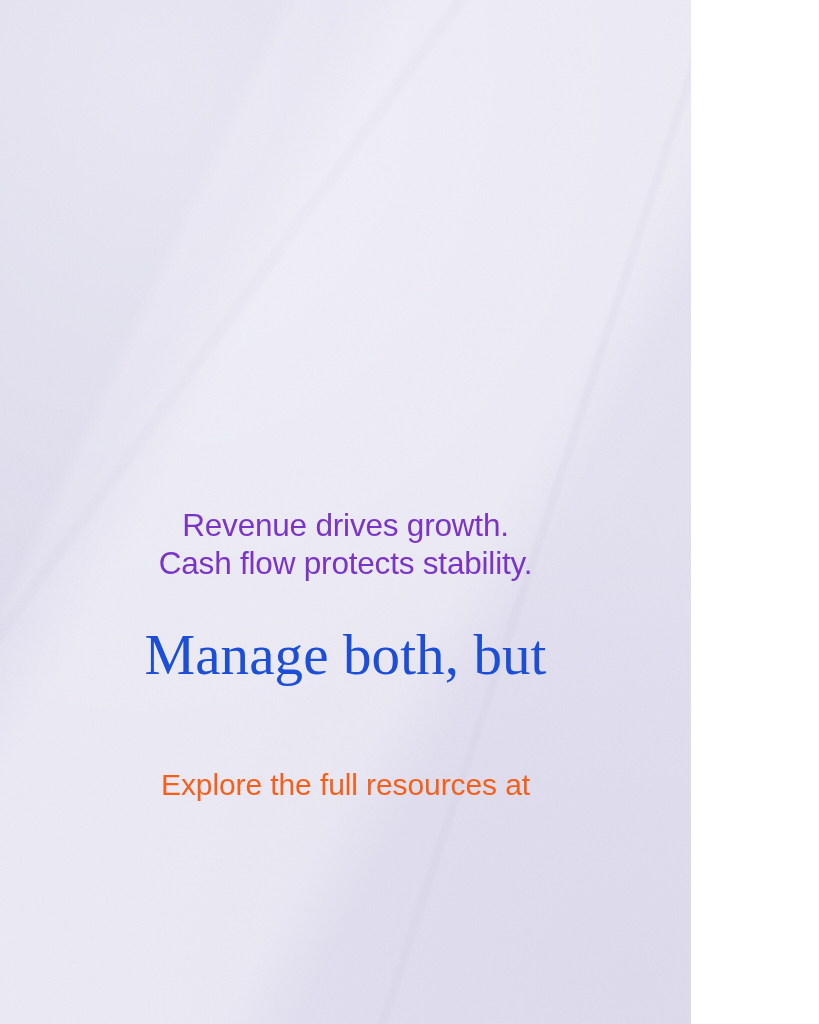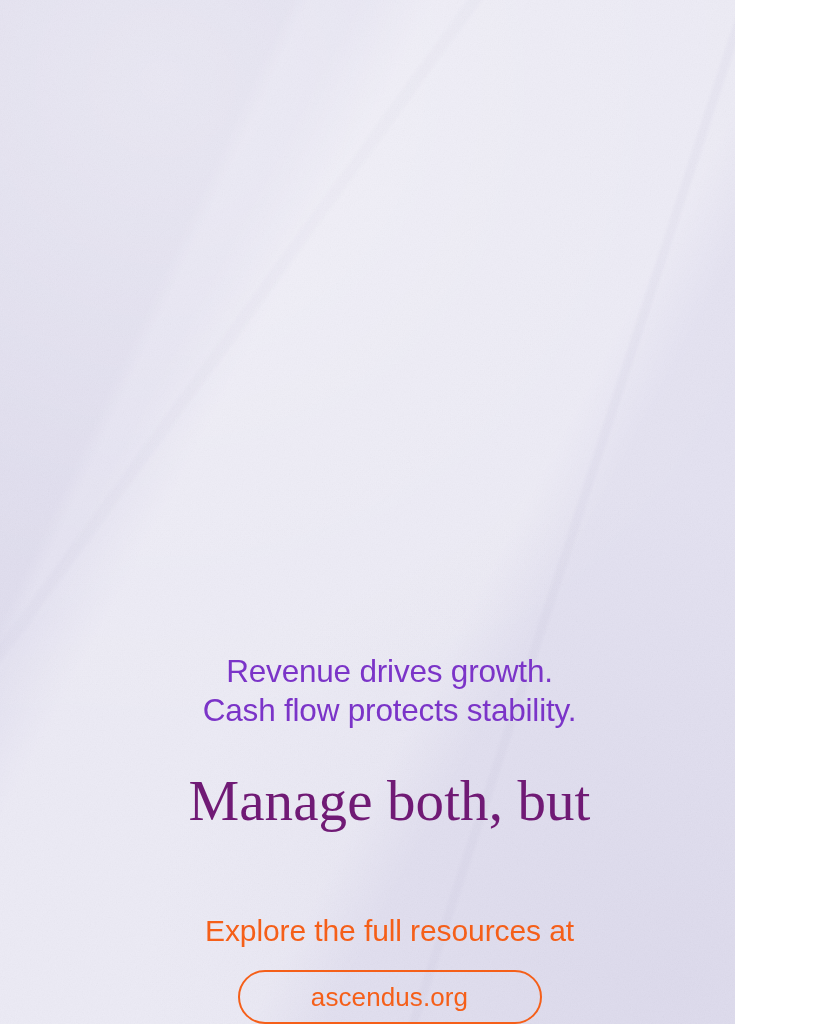--- a/index.html
+++ b/index.html
@@ -15,22 +15,21 @@
 
   #poster {
     position: relative;
     width: 691px;
     height: 1024px;
     background: #e4e2f1;
     overflow: hidden;
     display: flex;
     flex-direction: column;
     align-items: center;
-    justify-content: flex-end;
-    padding-left: 44px;
+    justify-content: center;
   }
 
   
   .bg-layer {
     position: absolute;
     inset: 0;
     pointer-events: none;
   }
 
   
@@ -110,21 +109,21 @@
     line-height: 38.5px;
     letter-spacing: -0.2px;
     color: #7b34c8;
     white-space: pre-line;
   }
 
   .headline {
     margin: 0;
     padding-top: 42px;
     font-family: "Liberation Serif", "DejaVu Serif", serif;
-    color: #701a75;
+    color: #1d4ed8;
     line-height: 60px;
   }
   .headline-line1 {
     display: block;
     font-size: 57px;
     font-weight: 400;
     font-style: normal;
     letter-spacing: 0.1px;
   }
   .headline-line2 {
@@ -199,18 +198,15 @@
 
     <p class="subhead">Revenue drives growth.
 Cash flow protects stability.</p>
 
     <h1 class="headline">
       <span class="headline-line1">Manage both, but</span>
     </h1>
 
     <p class="cta-line">Explore the full resources at</p>
 
-    <div class="pill-wrap">
-      <a class="pill" href="#">ascendus.org</a>
-    </div>
 
   </div>
 </div>
 
 </body></html>

